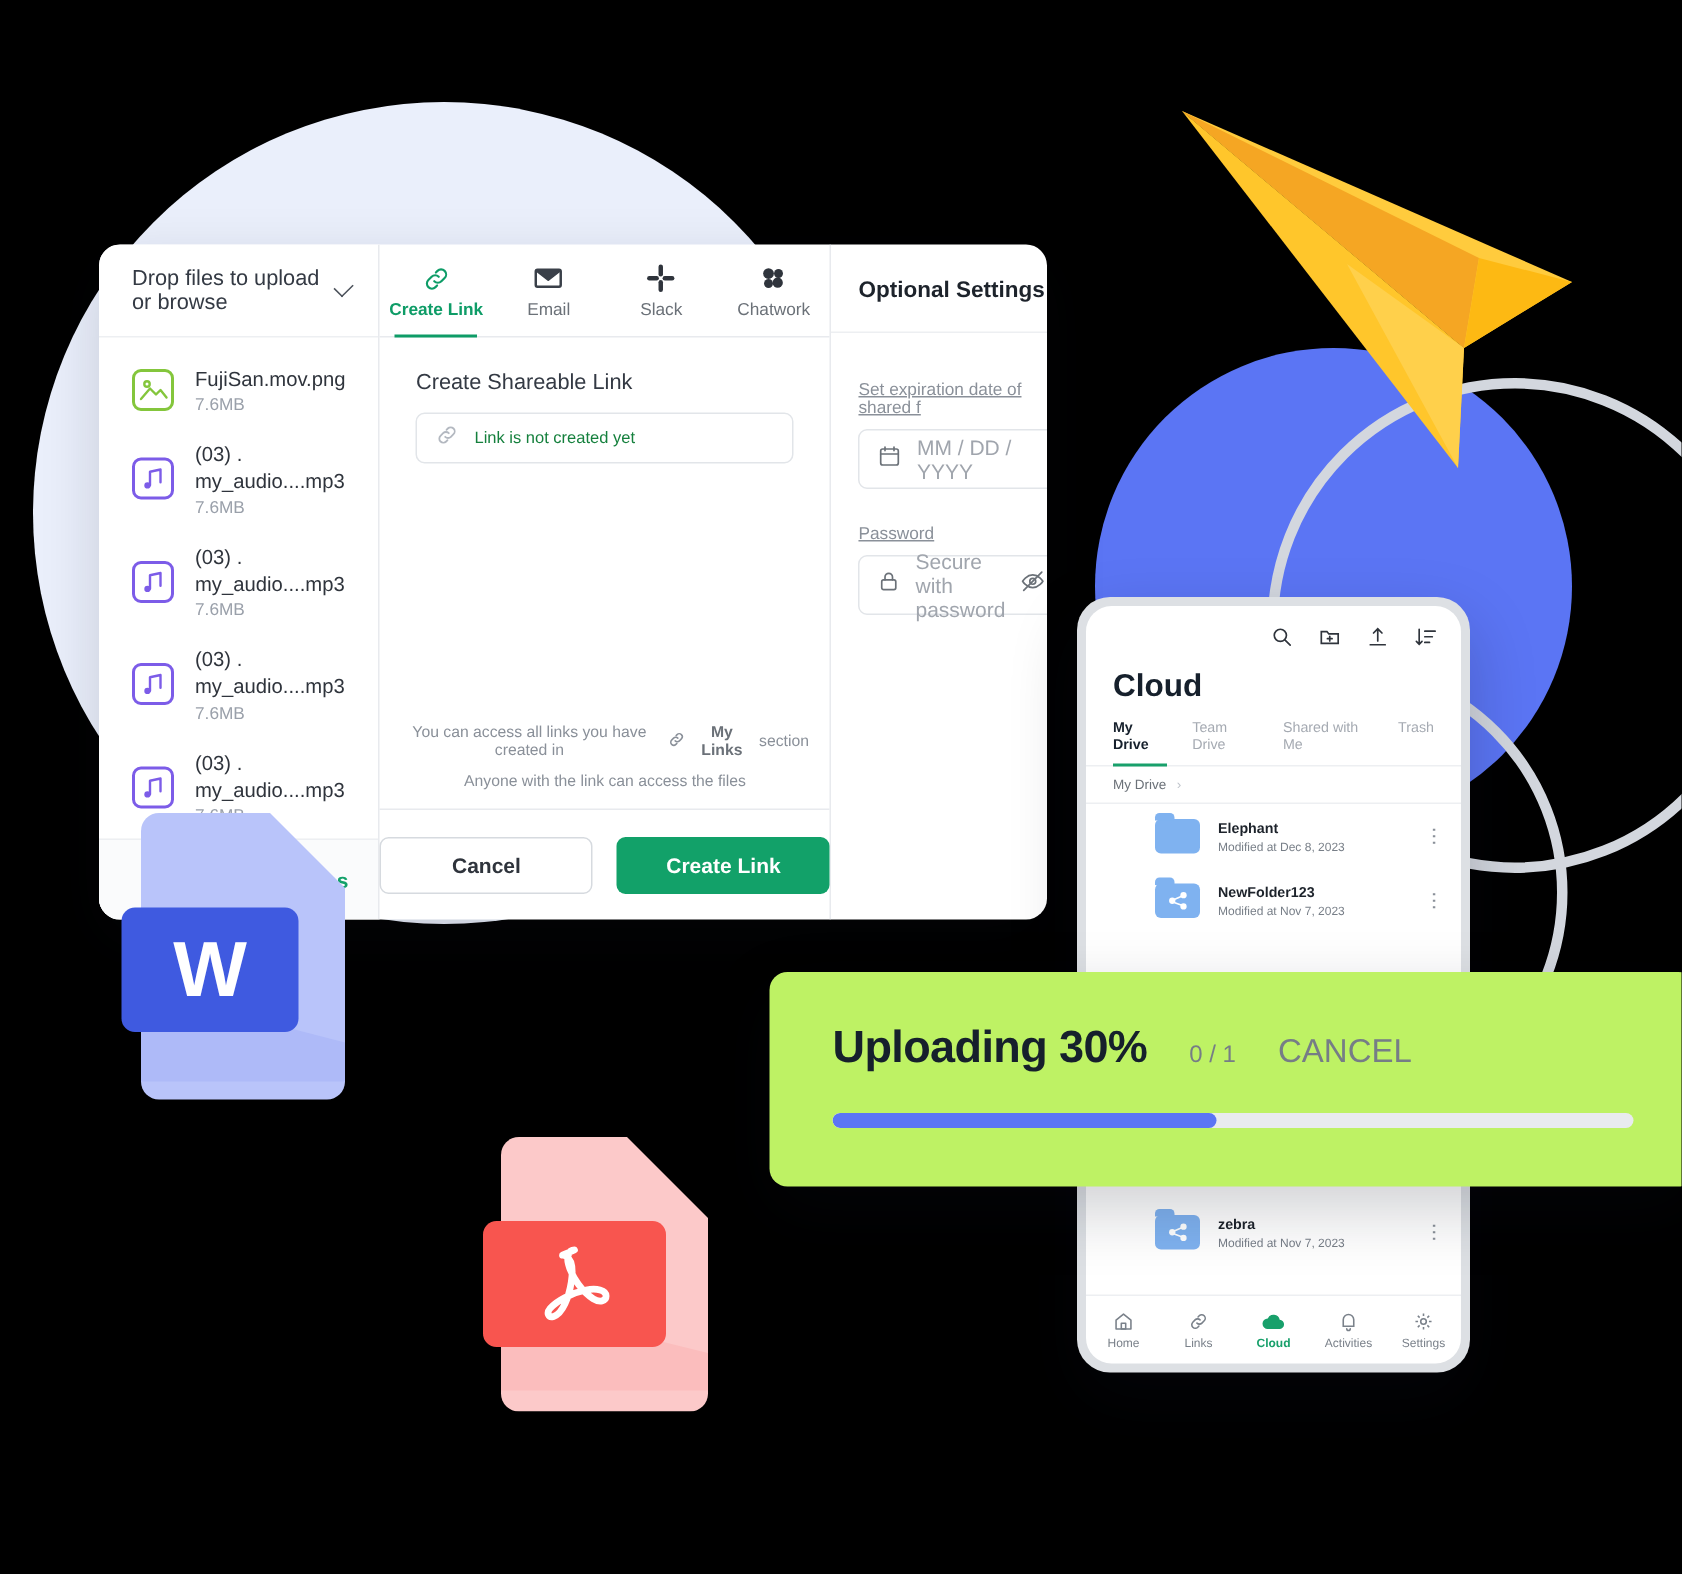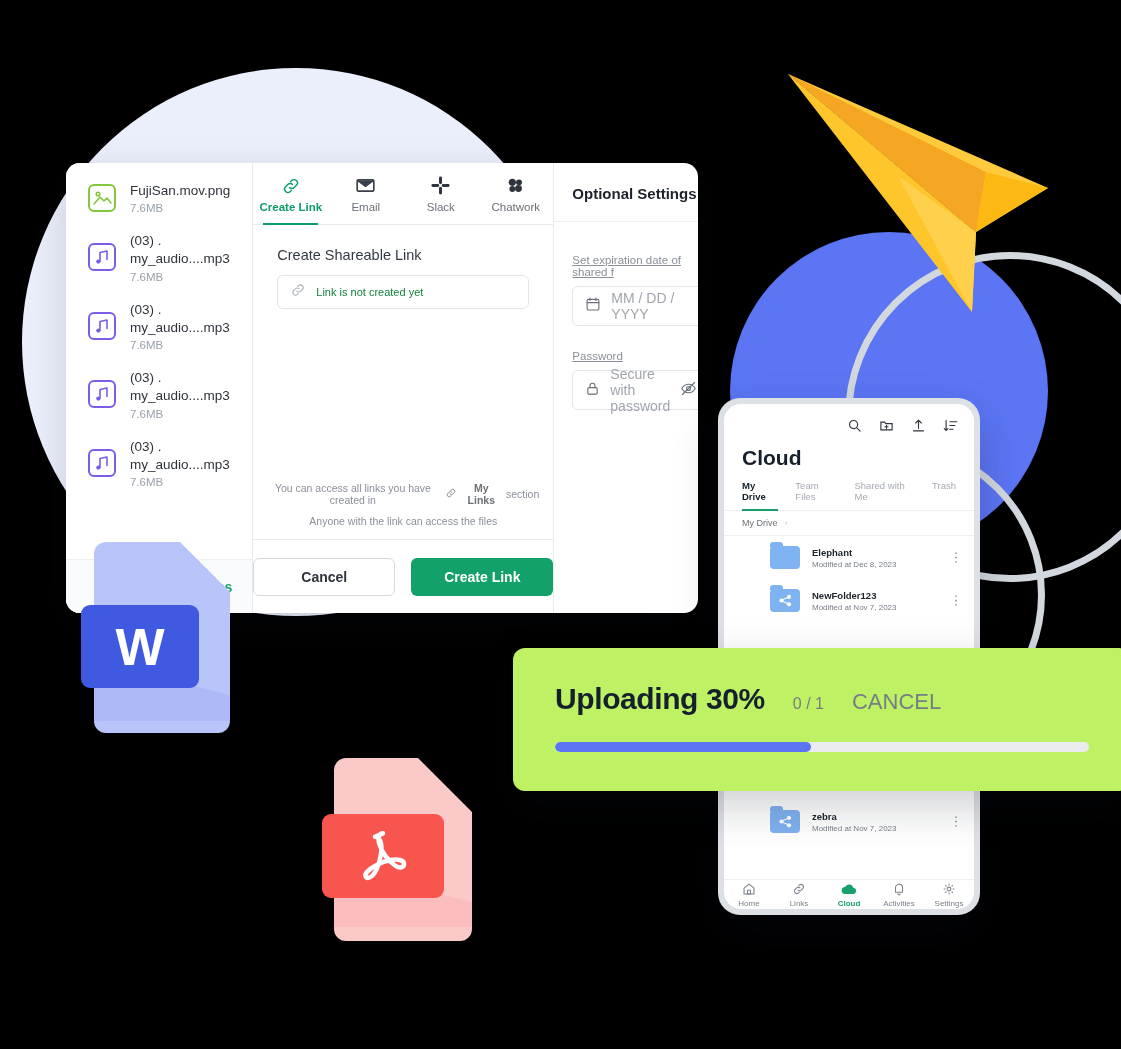--- a/index.html
+++ b/index.html
@@ -122,21 +122,21 @@
   .ph-crumb .arw{ color:#BFC4CB; font-size:9px; }
   .ph-list{ flex:1; overflow:hidden; }
   .ph-item{ display:flex; align-items:center; gap:12px; padding:10px 14px 10px 16px;margin-left:30px; }
   .folder{ width:30px; height:23px; border-radius:4px; background:#7FB2F0; position:relative; flex:0 0 auto; }
   .folder:before{ content:""; position:absolute; left:0; top:-4px; width:13px; height:5px;
                   border-radius:3px 3px 0 0; background:#7FB2F0; }
   .ph-nm{ font-size:9.5px; font-weight:bold; color:#1D232B; }
   .ph-md{ font-size:8px; color:#787F88; margin-top:2px; }
   .kebab{ margin-left:auto; color:#8A9099; font-size:13px; letter-spacing:0; line-height:.6;
           writing-mode:vertical-rl; cursor:pointer; }
-  .ph-nav{ height:30px; border-top:1px solid #EDEFF2; display:flex; }
+  .ph-nav{ height:46px; border-top:1px solid #EDEFF2; display:flex; }
   .nav-i{ flex:1; display:flex; flex-direction:column; align-items:center;
           justify-content:center; gap:3px; cursor:pointer; }
   .nav-i .nl{ font-size:8px; color:#7A818A; }
   .nav-i.active .nl{ color:#18A06B; font-weight:bold; }
 
   
   .toast{
     position:absolute; left:513px; top:648px; width:618px; height:143px;
     background:#bef264; border-radius:12px;
     box-shadow:0 16px 44px rgba(15,20,35,.20);
@@ -167,20 +167,24 @@
 <div id="stage">
 
   <div class="bg-lavender-circle"></div>
   <div class="bg-blue-circle"></div>
   <div class="bg-ring-a"></div>
   <div class="bg-ring-b"></div>
 
   <div class="desk-card">
 
     <div class="desk-left">
+      <div class="drop-head">
+        <span class="txt">Drop files to upload or browse</span>
+        <span class="chev"></span>
+      </div>
       <div class="file-list">
 
         <div class="file-row">
           <span class="f-ico">
             <svg viewBox="0 0 24 24" width="24" height="24">
               <circle cx="8" cy="8" r="1.8" fill="none" stroke="#84C63C" stroke-width="1.6"></circle>
               <path d="M4 18 L10 11 L14 15 L17 12 L21 17" fill="none" stroke="#84C63C" stroke-width="1.6" stroke-linejoin="round" stroke-linecap="round"></path>
             </svg>
           </span>
           <span>
@@ -392,21 +396,21 @@
             <path d="M5 4v16M2 17l3 3 3-3"></path>
               <path d="M11 6h11M11 12h8M11 18h5"></path>
           </svg>
         </span>
       </div>
 
       <div class="ph-title">Cloud</div>
 
       <div class="ph-tabs">
         <div class="ph-tab active">My Drive</div>
-        <div class="ph-tab">Team Files</div>
+        <div class="ph-tab">Team Drive</div>
         <div class="ph-tab">Shared with Me</div>
         <div class="ph-tab">Trash</div>
       </div>
 
       <div class="ph-crumb">
         <span>My Drive</span>
         <span class="arw">›</span>
       </div>
 
       <div class="ph-list">

